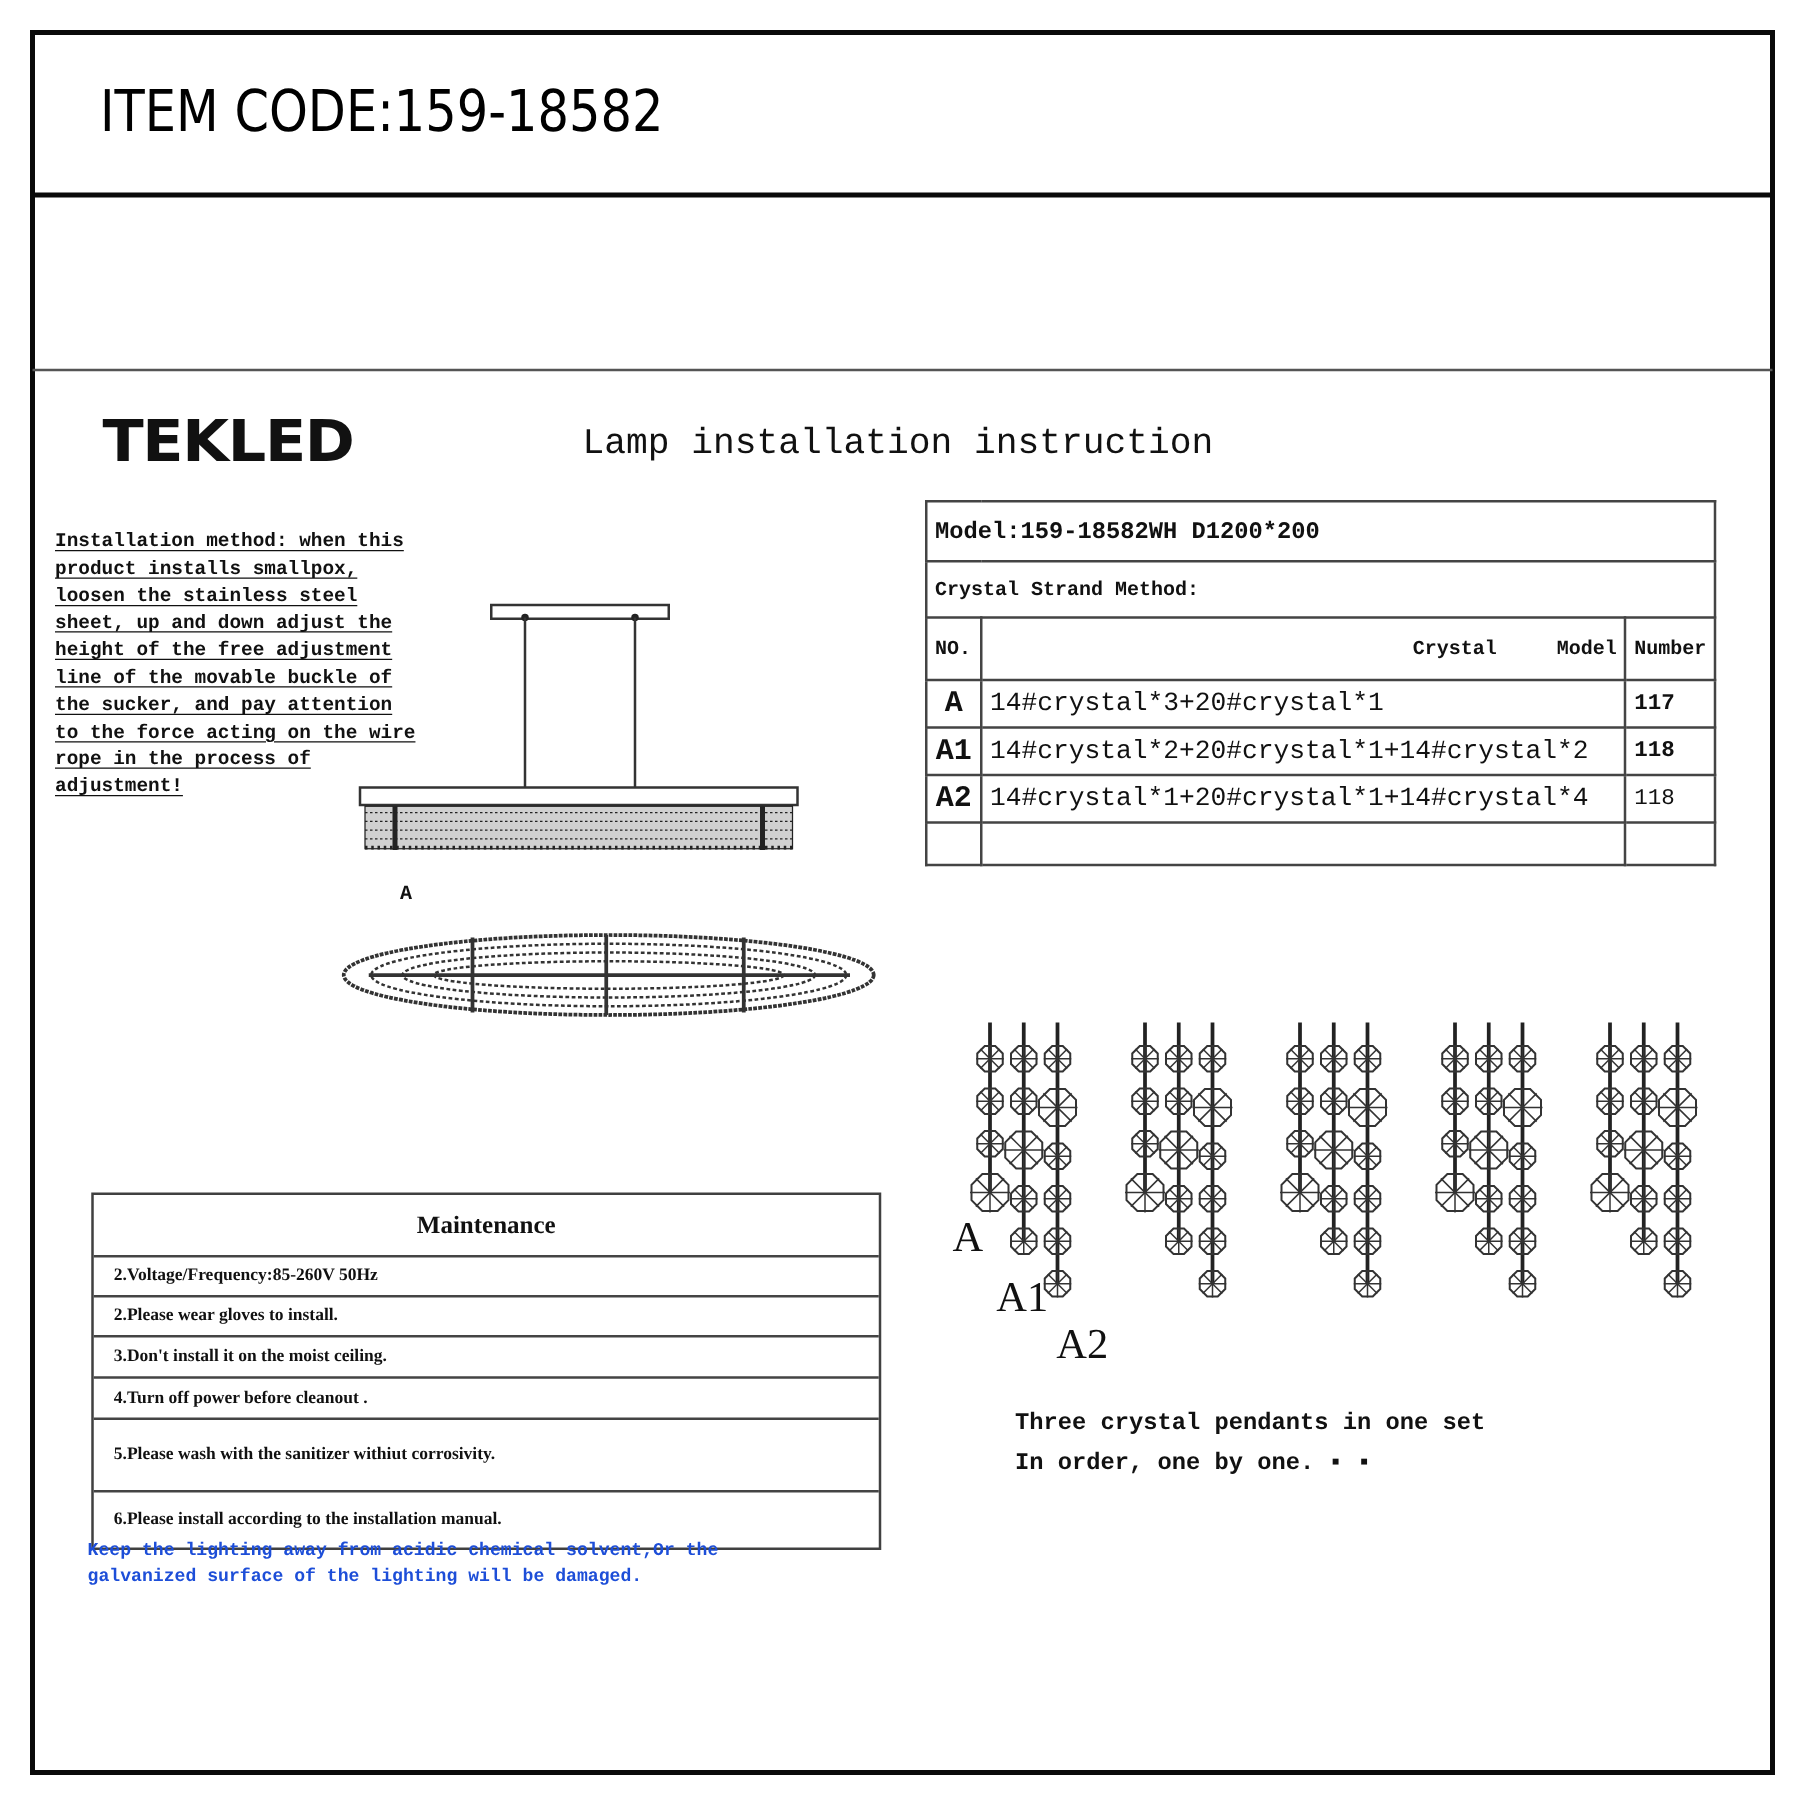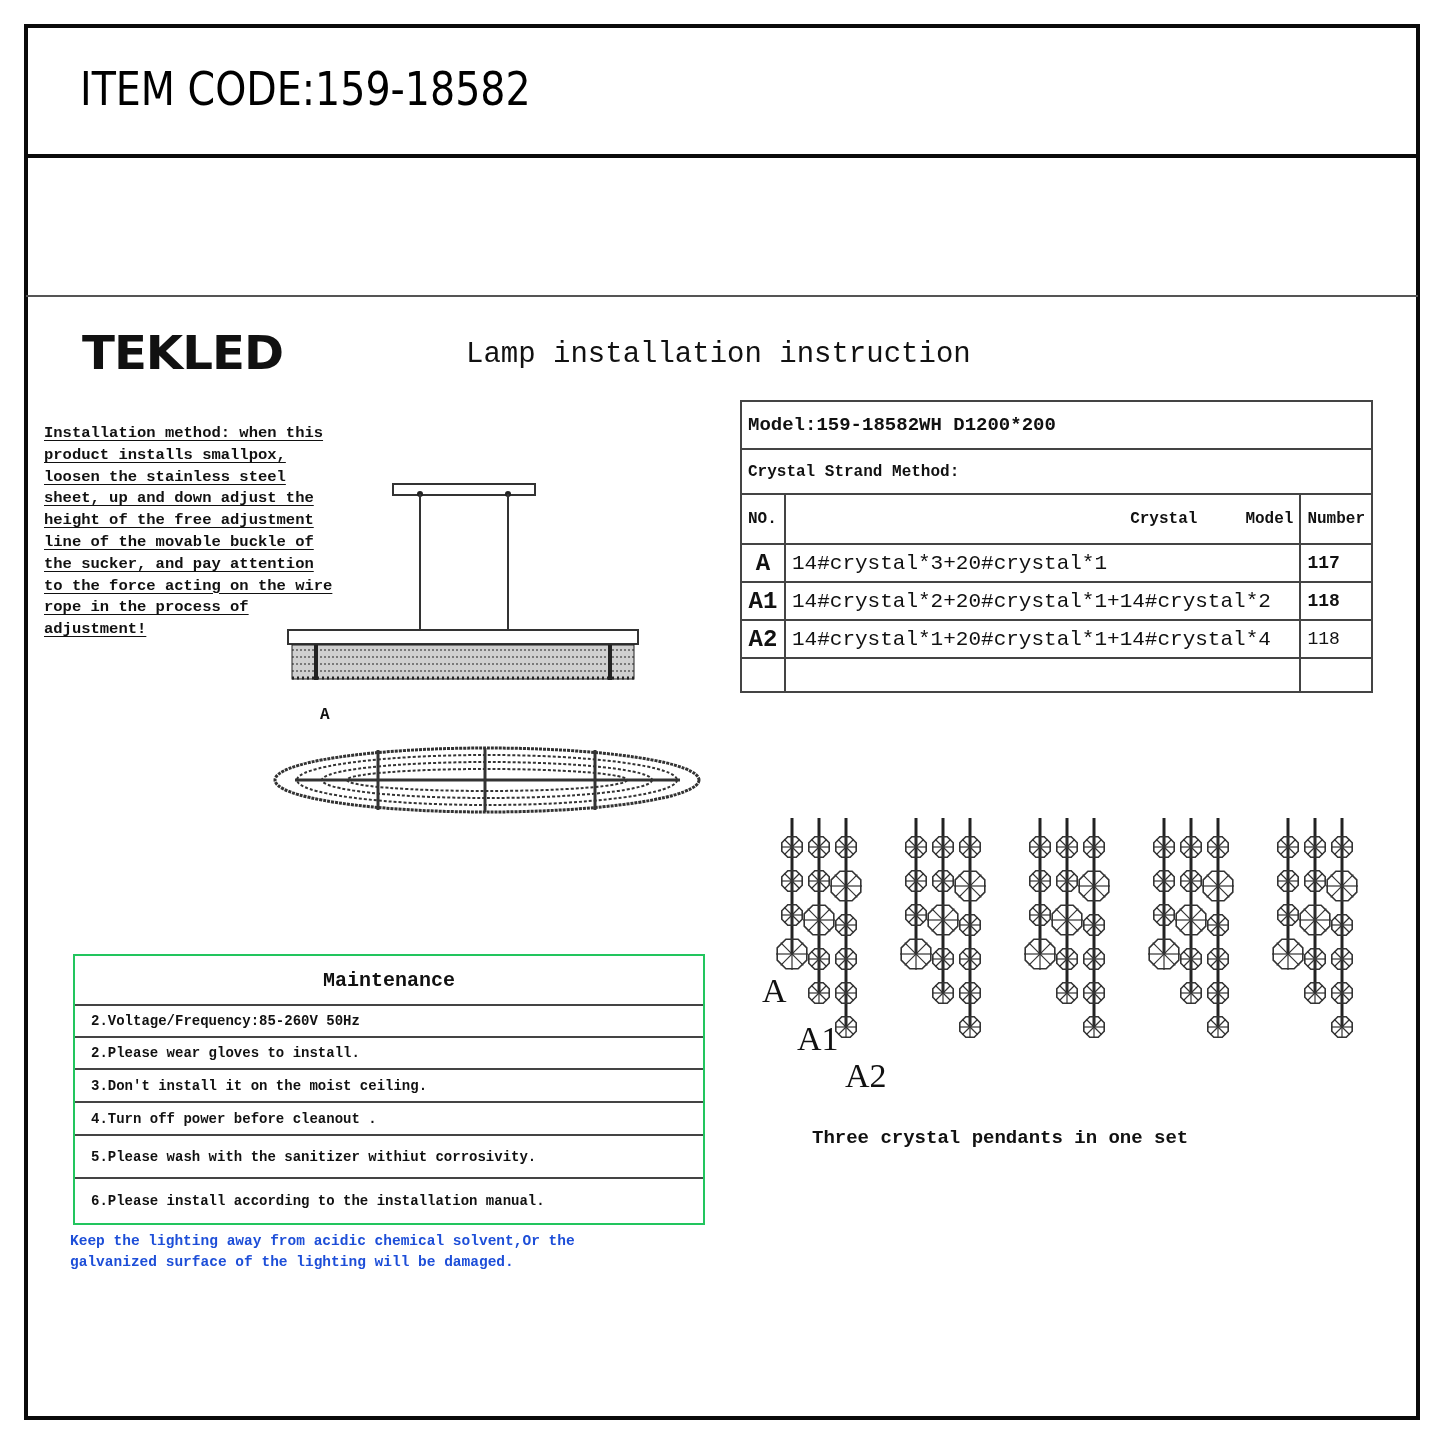--- a/index.html
+++ b/index.html
@@ -29,21 +29,21 @@
   .st-empty td { height: 34px; }
   .col-no { width: 44px; }
   .col-num { width: 66px; font-size: 13px; }
 
   
   .pendants { position: absolute; left: 760px; top: 810px; width: 640px; height: 290px; }
   .p-label { position: absolute; font-family: "Liberation Serif", serif; font-size: 34px; color: #111; }
   .pend-note { position: absolute; left: 812px; top: 1122px; font-family: "Liberation Mono", monospace; font-weight: bold; font-size: 19px; line-height: 32px; color: #111; }
 
   
-  .maint { position: absolute; left: 73px; top: 954px; width: 632px; border: 2px solid #22c55e; box-sizing: border-box; font-family: Liberation Mono, monospace; color: #111; }
+  .maint { position: absolute; left: 73px; top: 954px; width: 632px; border: 2px solid #404040; box-sizing: border-box; font-family: Liberation Serif, serif; color: #111; }
   .maint-row { border-top: 2px solid #444; box-sizing: border-box; display: flex; align-items: center; padding-left: 16px; font-weight: bold; font-size: 14px; }
   .maint-title { height: 48px; display: flex; align-items: center; justify-content: center; font-size: 20px; font-weight: bold; }
   .footnote { position: absolute; left: 70px; top: 1231px; width: 560px; font-family: "Liberation Mono", monospace; font-weight: bold; font-size: 14.5px; line-height: 21px; color: #1d4ed8; }
 </style>
 </head>
 <body>
 
 <div class="frame"></div>
 <div class="hdr-line"></div>
 <div class="sub-line"></div>
@@ -666,24 +666,25 @@
       <line x1="582" y1="228" x2="582" y2="206" stroke="#333" stroke-width="1.2"></line>
       <line x1="574.221825406948" y1="224.77817459305203" x2="589.778174593052" y2="209.22182540694797" stroke="#333" stroke-width="1.2"></line>
     </g>
   </svg>
 <div class="p-label" style="left:762px; top:972px;">A</div>
 <div class="p-label" style="left:797px; top:1020px;">A1</div>
 <div class="p-label" style="left:845px; top:1057px;">A2</div>
 
 <div class="pend-note">
   <div>Three crystal pendants in one set</div>
+  <div>In order, one by one. ▪ ▪</div>
 </div>
 
 <div class="maint">
   <div class="maint-title">Maintenance</div>
   <div class="maint-row" style="height:32px">2.Voltage/Frequency:85-260V 50Hz</div>
   <div class="maint-row" style="height:32px">2.Please wear gloves to install.</div>
   <div class="maint-row" style="height:33px">3.Don't install it on the moist ceiling.</div>
   <div class="maint-row" style="height:33px">4.Turn off power before cleanout .</div>
-  <div class="maint-row" style="height:43px">5.Please wash with the sanitizer withiut corrosivity.</div>
+  <div class="maint-row" style="height:58px">5.Please wash with the sanitizer withiut corrosivity.</div>
   <div class="maint-row" style="height:46px">6.Please install according to the installation manual.</div>
 </div>
 <div class="footnote">Keep the lighting away from acidic chemical solvent,Or the galvanized surface of the lighting will be damaged.</div>
 
 </body></html>

